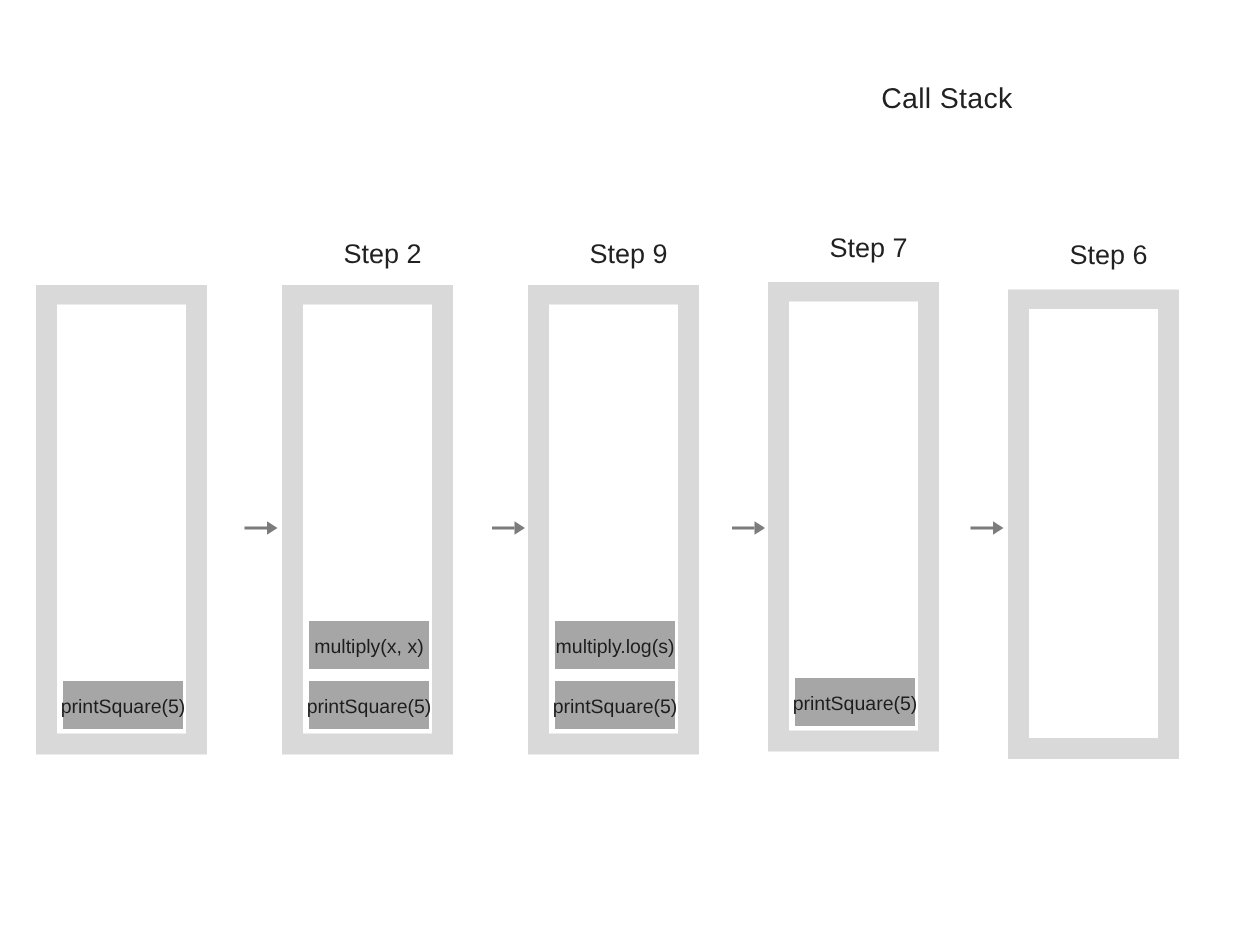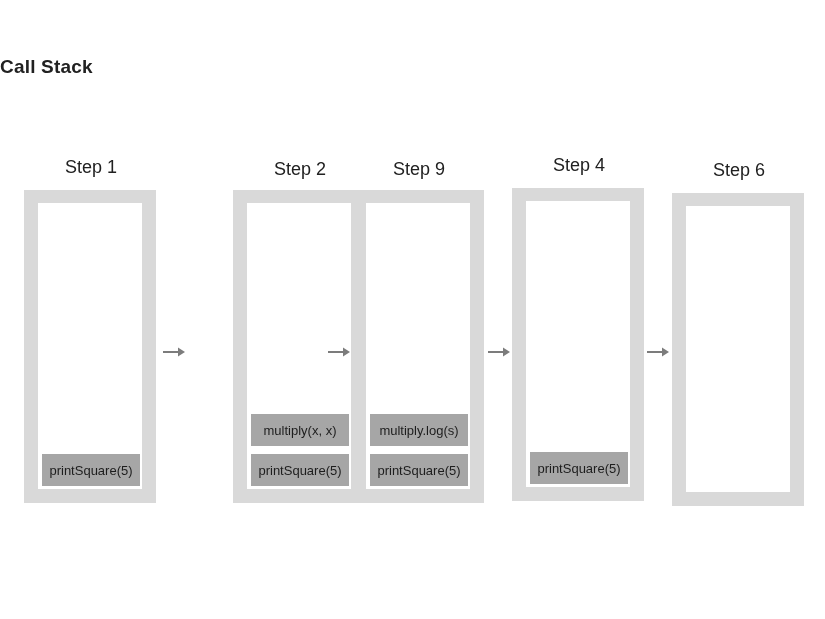--- a/index.html
+++ b/index.html
@@ -13,38 +13,38 @@
   }
   *{box-sizing:border-box;margin:0;padding:0;}
   html,body{background:var(--background);}
   body{
     font-family:"Liberation Sans", sans-serif;
     width:825px;height:619px;position:relative;overflow:hidden;
   }
   .canvas{position:absolute;inset:0;}
   .title{
     position:absolute;top:56px;left:0;width:675px;
-    text-align:left;font-size:19px;font-weight:700;
+    text-align:right;font-size:19px;font-weight:400;
     color:var(--label-text);letter-spacing:.2px;
   }
   .step{position:absolute;top:148px;width:134px;height:370px;}
   .step-1{left:24px;}
-  .step-2{left:188px;margin-left:45px;}
+  .step-2{left:188px;}
   .step-3{left:352px;}
   .step-4{left:512px;}
   .step-5{left:672px;}
   .step-label{
     position:absolute;top:9px;left:0;width:100%;
     text-align:center;font-size:18px;color:var(--label-text);
   }
   .step-2 .step-label,.step-3 .step-label{top:11px;}
   .step-4 .step-label{top:7px;}
   .step-5 .step-label{top:12px;}
   .stack-container{
-    position:absolute;left:0;top:42px;width:132px;height:313px;
+    position:absolute;left:0;top:42px;width:114px;height:313px;
     background:var(--frame-outer);padding:13px 14px 14px 14px;
   }
   .step-4 .stack-container{top:40px;}
   .step-5 .stack-container{top:45px;}
   .stack-inner{
     width:100%;height:100%;background:var(--frame-inner);
     display:flex;flex-direction:column;justify-content:flex-end;
   }
   .frames{
     display:flex;flex-direction:column;justify-content:flex-end;
@@ -67,21 +67,20 @@
   .arrow svg{display:block;}
 </style>
 </head>
 <body>
 
 <div class="canvas">
 
   <div class="title">Call Stack</div>
 
   <div class="step step-1">
-    <div class="step-label">Step 1</div>
     <div class="stack-container">
       <div class="stack-inner">
         <div class="frames">
             <div class="frame-box">printSquare(5)</div>
           </div>
       </div>
     </div>
   </div>
 
   <div class="arrow arrow-1">
@@ -123,21 +122,21 @@
   </div>
 
   <div class="arrow arrow-3">
     <svg width="24" height="14" viewBox="0 0 24 14" aria-hidden="true">
       <line x1="1" y1="7" x2="16" y2="7" stroke="currentColor" stroke-width="2"></line>
       <polygon points="16,2.5 23,7 16,11.5" fill="currentColor"></polygon>
     </svg>
   </div>
 
   <div class="step step-4">
-    <div class="step-label">Step 4</div>
+    <div class="step-label">Step 7</div>
     <div class="stack-container">
       <div class="stack-inner">
         <div class="frames">
             <div class="frame-box">printSquare(5)</div>
           </div>
       </div>
     </div>
   </div>
 
   <div class="arrow arrow-4">

